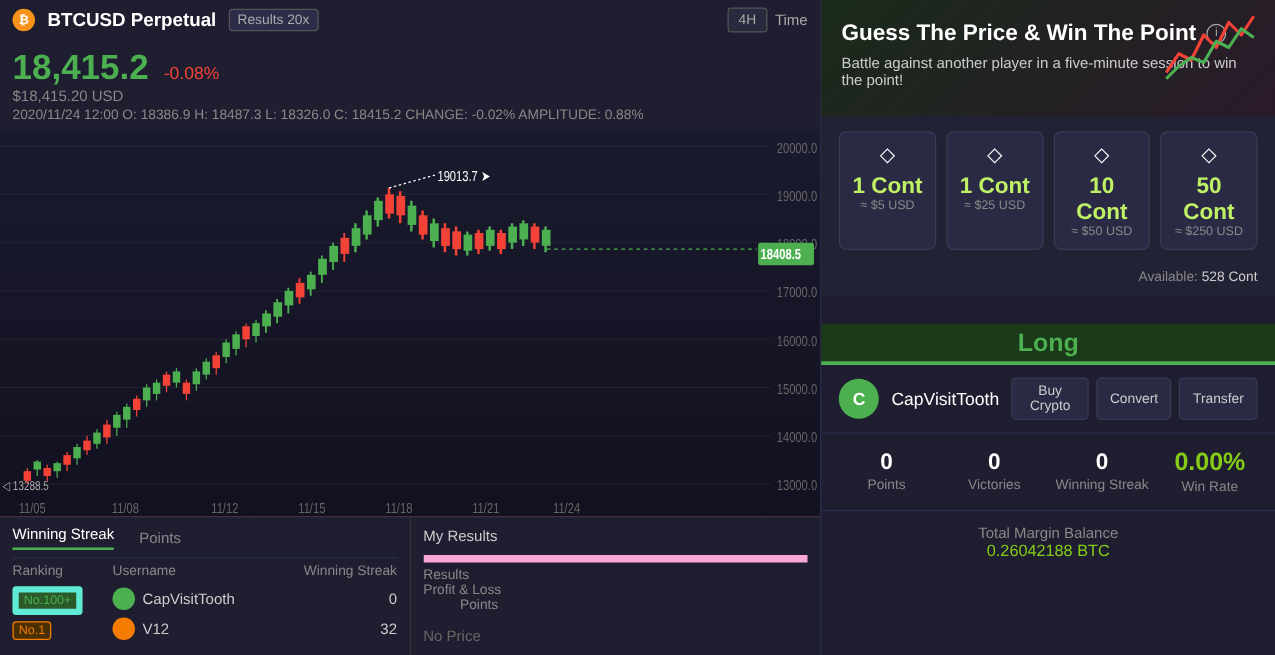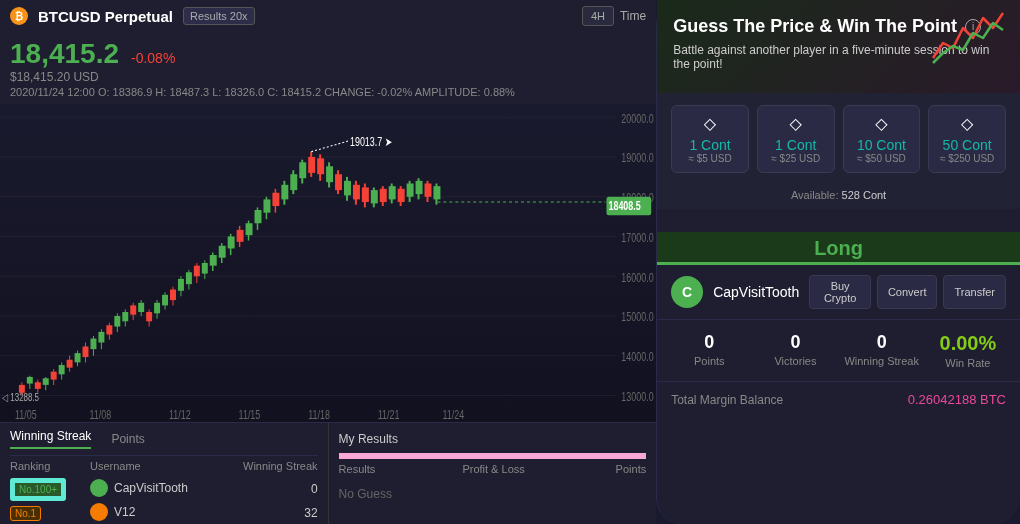--- a/index.html
+++ b/index.html
@@ -213,41 +213,41 @@
       width: 1px;
       background: #333;
       margin: 0 10px;
     }
 
     .results-header-row {
       display: flex;
       padding: 4px 0;
       font-size: 11px;
       color: #888;
+      flex-direction: column;
     }
 
     .col-results { flex: 1; }
     .col-pl { flex: 1; }
     .col-points-r { width: 60px; text-align: right; }
 
     .no-data {
       font-size: 12px;
       color: #666;
       padding: 8px 0;
     }
 
     
     .right-panel {
       width: 377px;
       height: 524px;
       background: #1e1e30;
       display: flex;
       flex-direction: column;
       border-left: 1px solid #2a2a4a;
-      border-radius: 26px;
     }
 
     .game-header {
       background: linear-gradient(135deg, #1a2a1a 0%, #2a1a2a 100%);
       padding: 16px 16px 10px;
       position: relative;
     }
 
     .game-title-row {
       display: flex;
@@ -306,32 +306,32 @@
       text-align: center;
       cursor: pointer;
     }
 
     .bet-icon {
       font-size: 16px;
       margin-bottom: 4px;
     }
 
     .bet-amount {
-      font-size: 14px;
-      font-weight: normal;
-      color: #14b8a6;
+      font-size: 18px;
+      font-weight: bold;
+      color: #bef264;
     }
 
     .bet-usd {
       font-size: 10px;
       color: #888;
     }
 
     .available-row {
-      text-align: center;
+      text-align: right;
       padding: 4px 14px 8px;
       font-size: 11px;
       color: #888;
       background: #222235;
     }
 
     .available-val { color: #ccc; }
 
     
     .long-short-row {
@@ -456,30 +456,31 @@
       font-weight: bold;
       color: #84cc16;
     }
 
     
     .margin-row {
       display: flex;
       align-items: center;
       padding: 10px 14px;
       justify-content: space-between;
+      flex-direction: column;
     }
 
     .margin-label {
       font-size: 12px;
       color: #888;
     }
 
     .margin-value {
       font-size: 13px;
-      color: #ec4899;
+      color: #84cc16;
     }
 
     
     svg.chart { width: 100%; height: 100%; }
   </style>
 </head>
 <body>
 
 <div class="left-panel">
 
@@ -692,21 +693,21 @@
       <div class="divider-v"></div>
       <div style="flex:1;">
         <div style="padding: 6px 0; border-bottom:6px solid #f9a8d4;">
           <span class="my-results-label">My Results</span>
         </div>
         <div class="results-header-row">
           <span class="col-results">Results</span>
           <span class="col-pl">Profit &amp; Loss</span>
           <span class="col-points-r">Points</span>
         </div>
-        <div class="no-data">No Guess</div>
+        <div class="no-data">No Price</div>
       </div>
     </div>
   </div>
 </div>
 
 <div class="right-panel">
 
   <div class="game-header">
 
     <svg class="deco-charts" viewBox="0 0 80 60">

